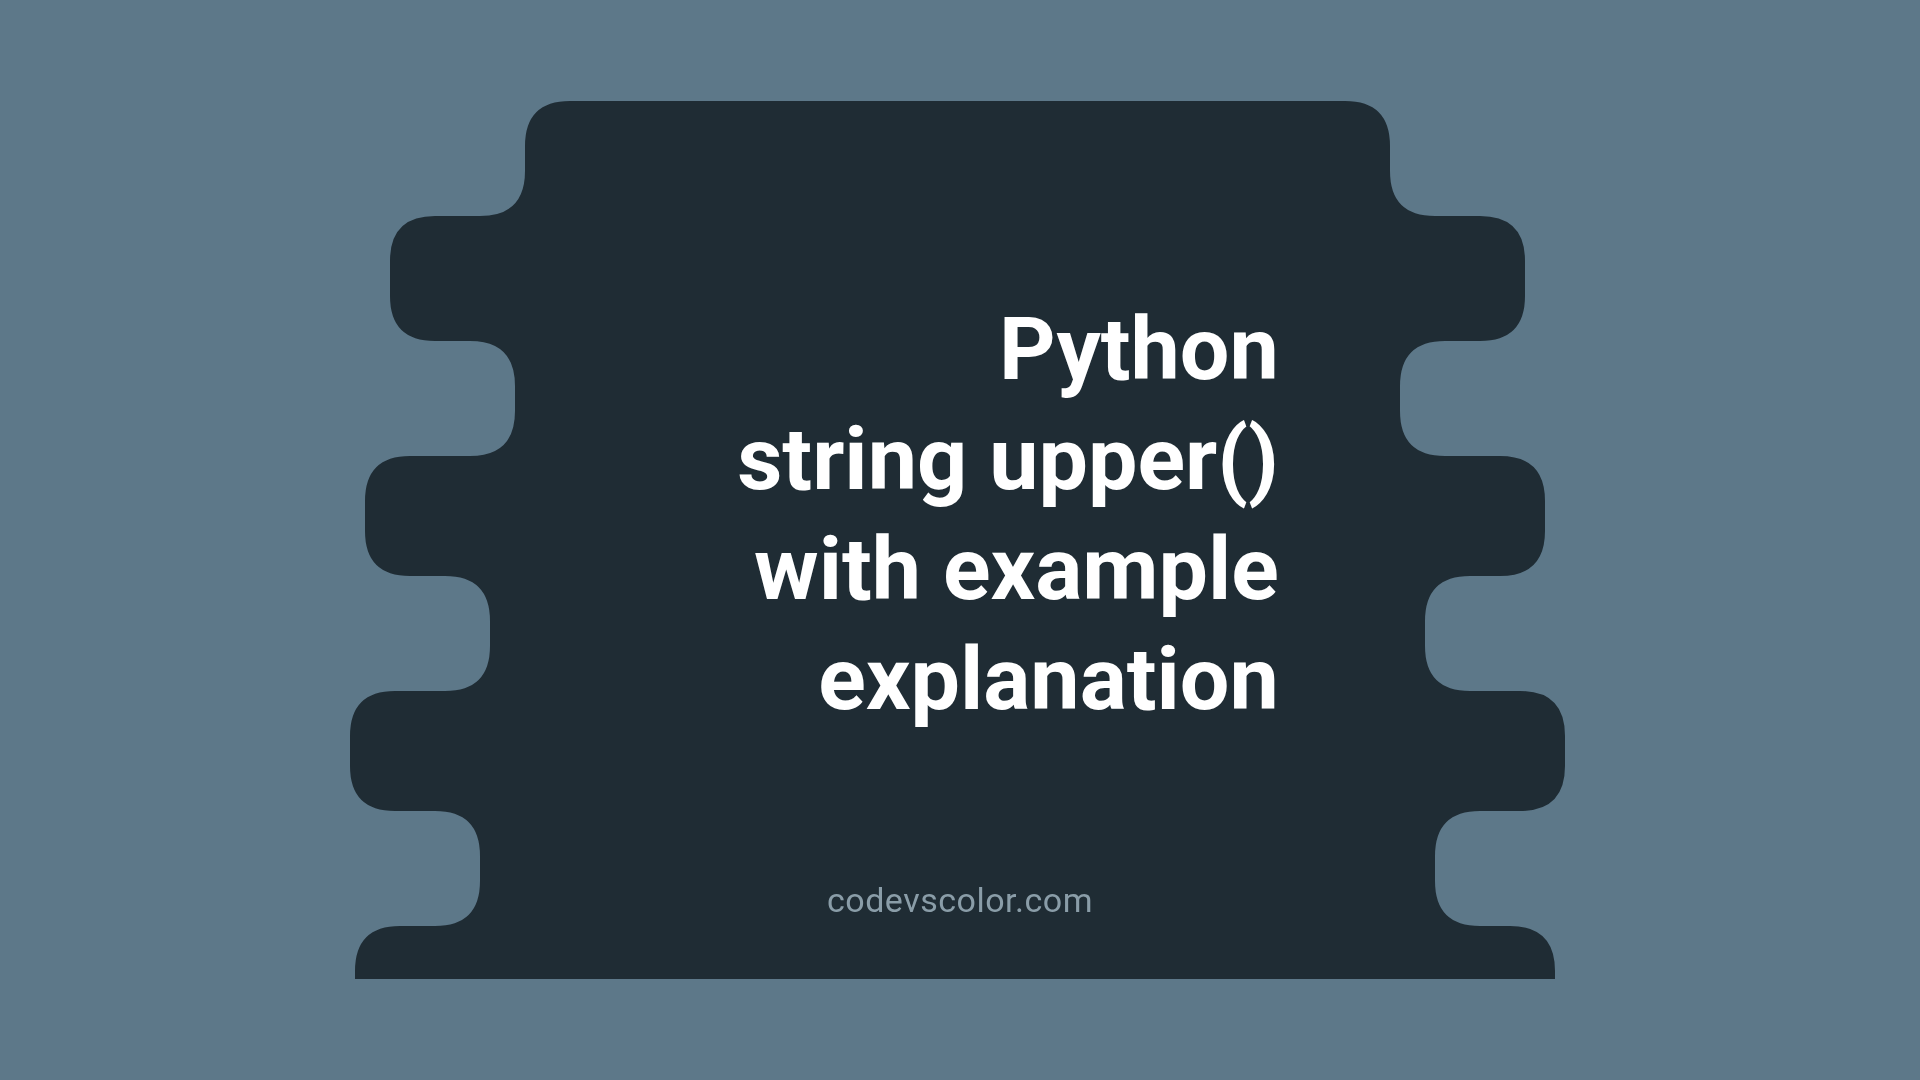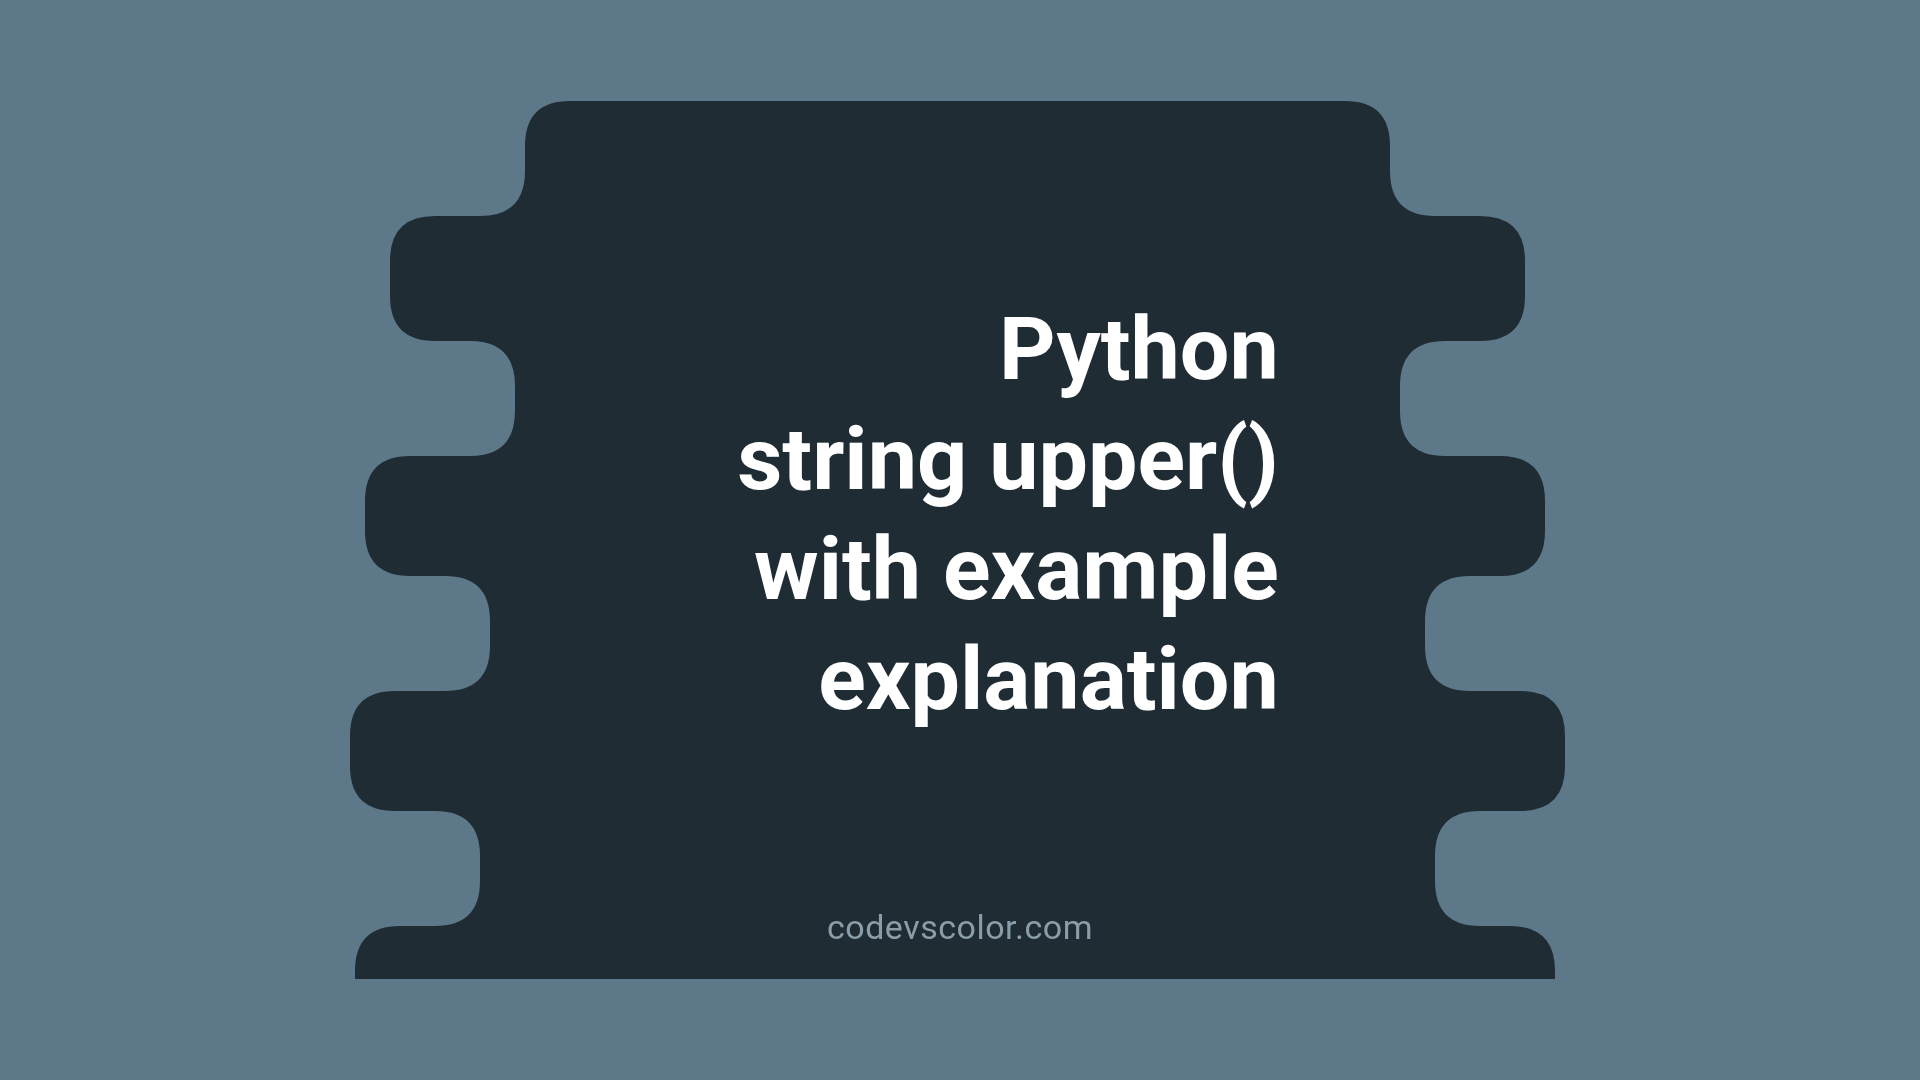--- a/index.html
+++ b/index.html
@@ -38,21 +38,21 @@
       text-align: right;
       color: #ffffff;
       font-weight: 700;
       font-size: 88px;
       line-height: 1.25;
       white-space: nowrap;
       margin-left: 48px;
     }
     .watermark {
       position: absolute;
-      bottom: 32px;
+      bottom: 59px;
       left: 50%;
       transform: translateX(-50%);
       color: #8a9da8;
       font-size: 34px;
       font-weight: 400;
       letter-spacing: 0.5px;
       text-align: right;
     }
   </style>
 </head>

